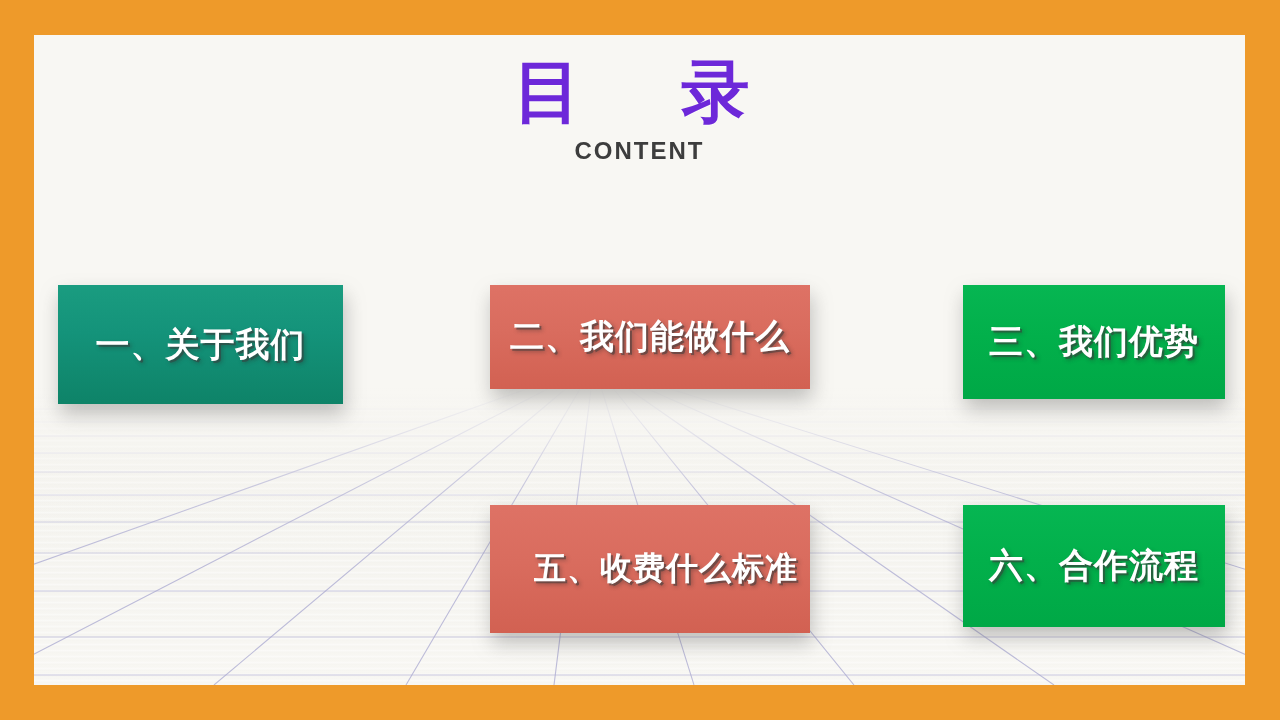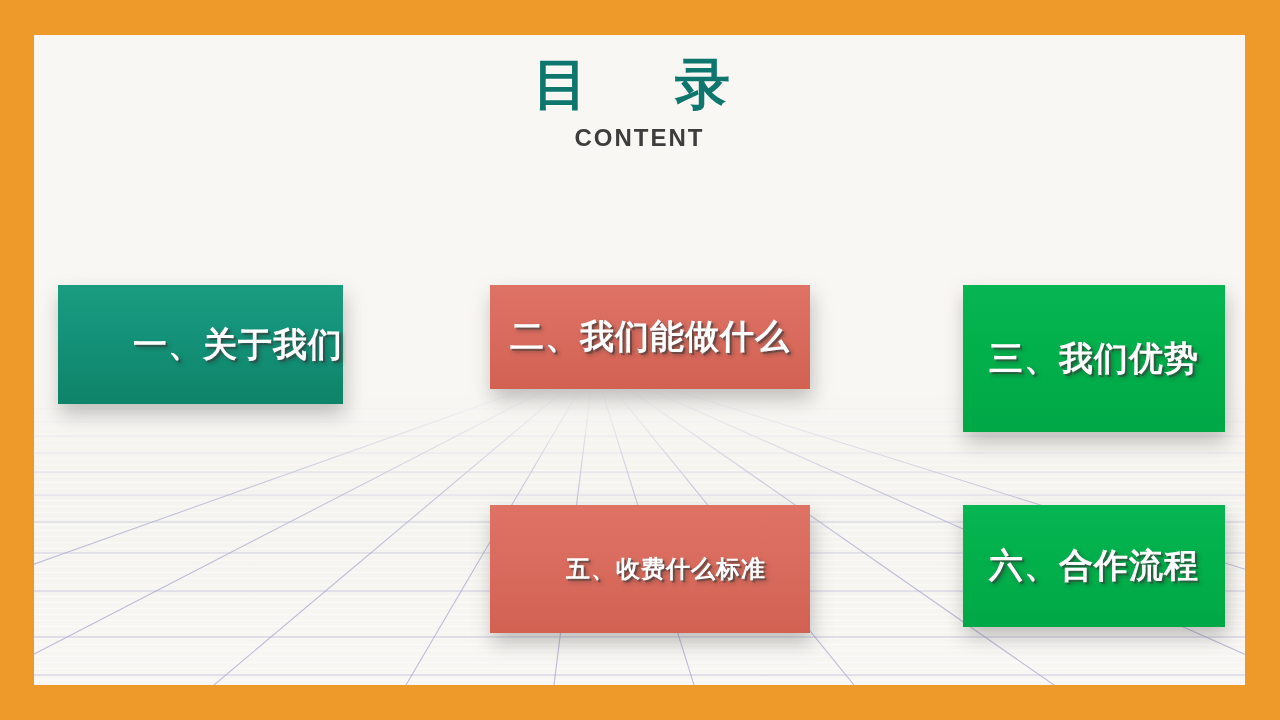--- a/index.html
+++ b/index.html
@@ -62,23 +62,23 @@
 
   
   #heading {
     position: absolute;
     left: 0; top: 22px;
     width: 1211px;
     text-align: center;
     pointer-events: none;
   }
   #title-cn {
-    font-size: 55px;
+    font-size: 68px;
     font-weight: 700;
-    color: #0f766e;
+    color: #6d28d9;
     letter-spacing: 16px;
     line-height: 1.0;
     margin: 0;
     text-shadow: 0 1px 0 rgba(255,255,255,0.6);
   }
   #title-en {
     font-size: 24px;
     font-weight: 700;
     color: #3D3D3D;
     letter-spacing: 2px;
@@ -97,31 +97,31 @@
     font-weight: 700;
     letter-spacing: 1px;
     white-space: nowrap;
     filter: drop-shadow(2px 10px 10px rgba(80,80,80,0.34));
   }
   .card .label {
     text-shadow:
       2px 2px 0 rgba(60,60,60,0.55),
       3px 3px 4px rgba(40,40,40,0.40);
   }
-  .card.teal  { background: linear-gradient(180deg,#1A9C80 0%, #14937A 40%, #0E8368 100%); justify-content: flex-end; }
+  .card.teal  { background: linear-gradient(180deg,#1A9C80 0%, #14937A 40%, #0E8368 100%); }
   .card.red   { background: linear-gradient(180deg,#DE7265 0%, #D96C5E 45%, #D26152 100%); }
   .card.green { background: linear-gradient(180deg,#06B652 0%, #02B04B 45%, #00A846 100%); }
 
   
   #card-1 { left: 24px;  top: 250px; width: 285px; height: 119px; font-size: 34px; }
   #card-2 { left: 456px; top: 250px; width: 320px; height: 104px; font-size: 34px; }
-  #card-3 { left: 929px; top: 250px; width: 262px; height: 147px; font-size: 34px; }
+  #card-3 { left: 929px; top: 250px; width: 262px; height: 114px; font-size: 34px; }
   
   #card-4 { left: 24px;  top: 470px; width: 285px; height: 122px; font-size: 34px; }
-  #card-5 { left: 456px; top: 470px; width: 320px; height: 128px; font-size: 24px; padding-left: 32px; }
+  #card-5 { left: 456px; top: 470px; width: 320px; height: 128px; font-size: 32px; padding-left: 32px; }
   #card-6 { left: 929px; top: 470px; width: 262px; height: 122px; font-size: 34px; }
 </style>
 </head>
 <body>
 
 <div id="slide">
 
   <div id="panel">
 
     <div id="texture"></div>

